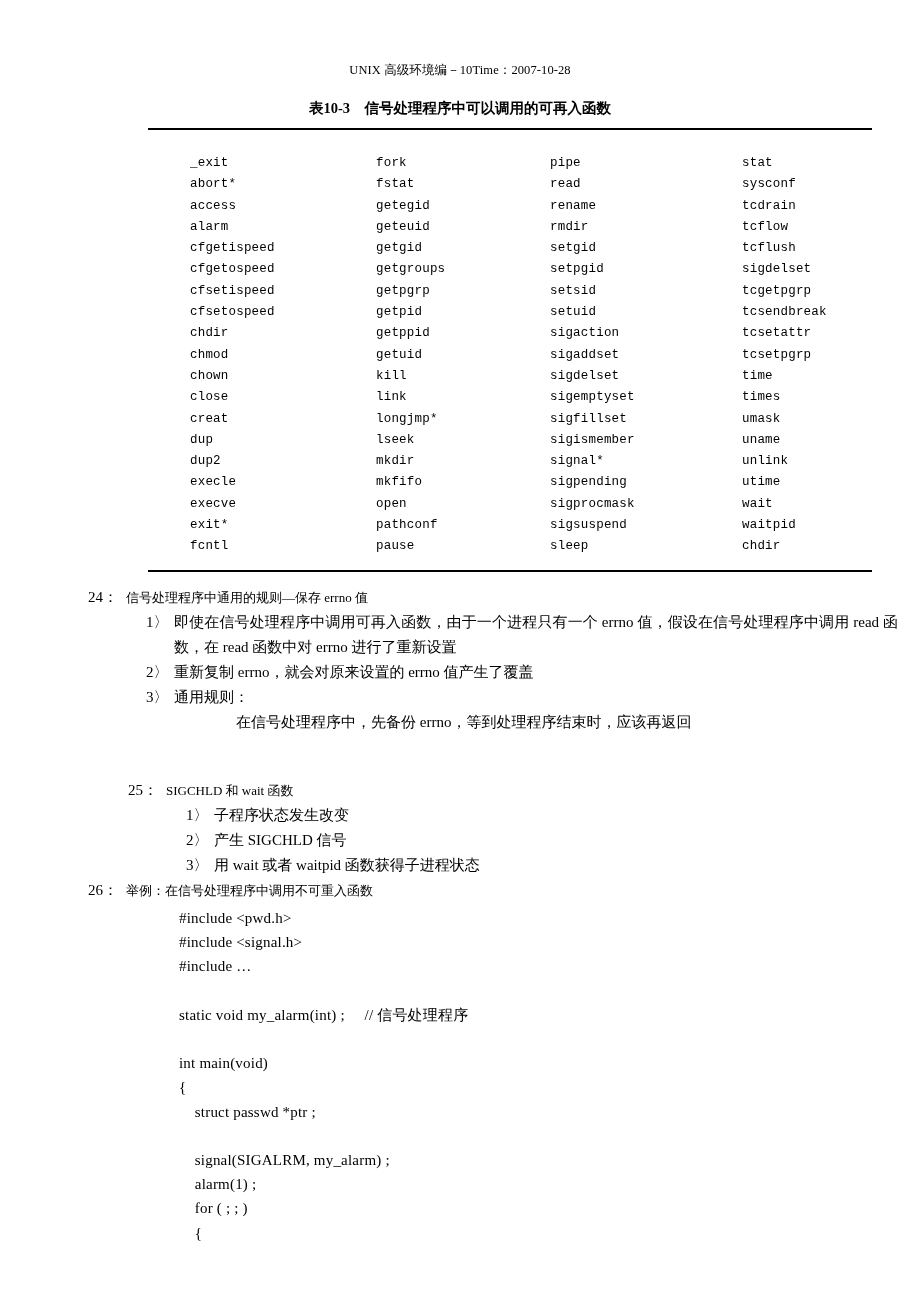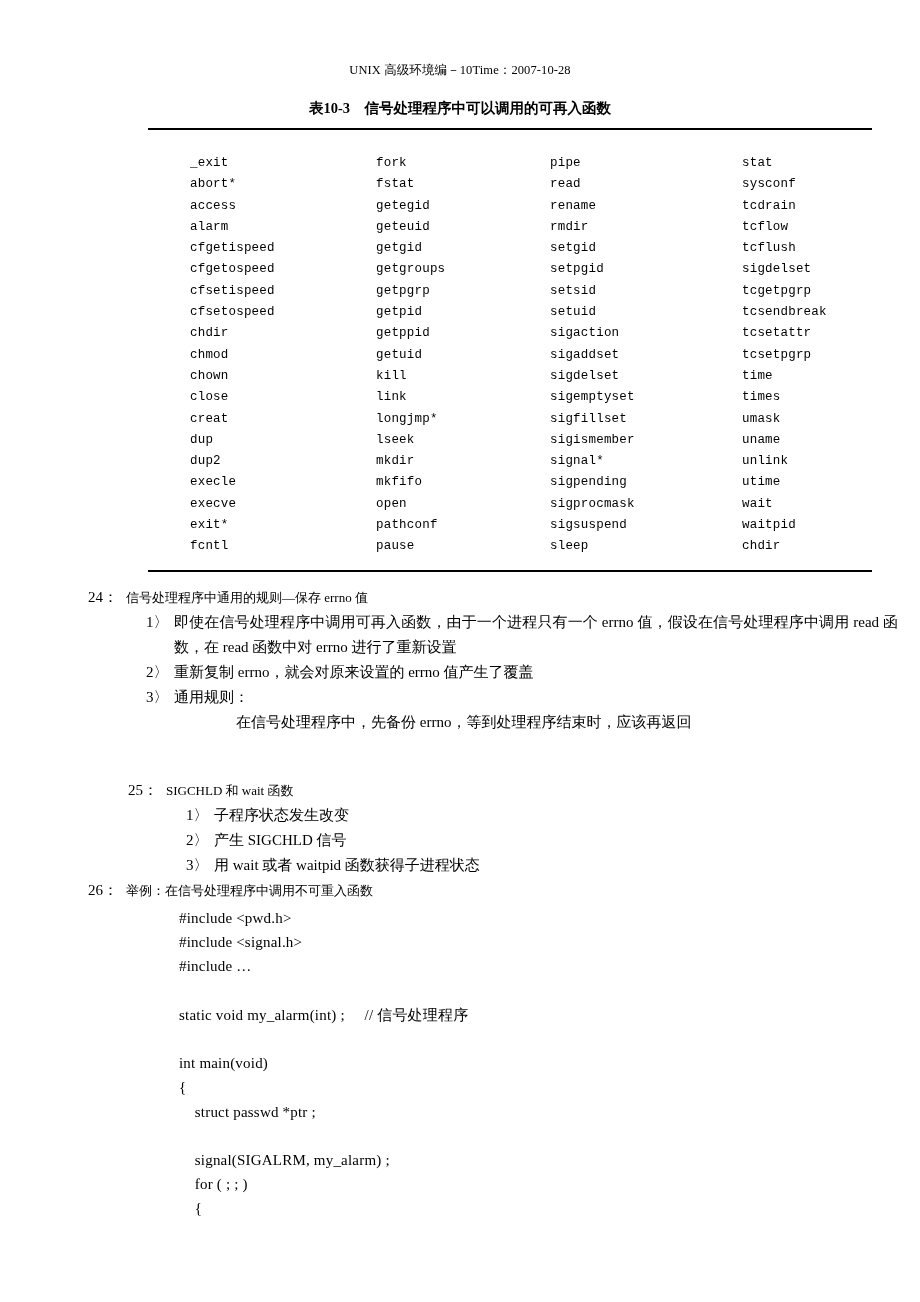--- a/index.html
+++ b/index.html
@@ -292,17 +292,18 @@
     <div class="code-line">#include &lt;signal.h&gt;</div>
     <div class="code-line">#include …</div>
     <div class="code-line"></div>
     <div class="code-line">static void my_alarm(int) ;     // 信号处理程序</div>
     <div class="code-line"></div>
     <div class="code-line">int main(void)</div>
     <div class="code-line">{</div>
     <div class="code-line">    struct passwd *ptr ;</div>
     <div class="code-line"></div>
     <div class="code-line">    signal(SIGALRM, my_alarm) ;</div>
+    <div class="code-line">    alarm(1) ;</div>
     <div class="code-line">    for ( ; ; )</div>
     <div class="code-line">    {</div>
   </div>
 
 </div>
 
 </body></html>

